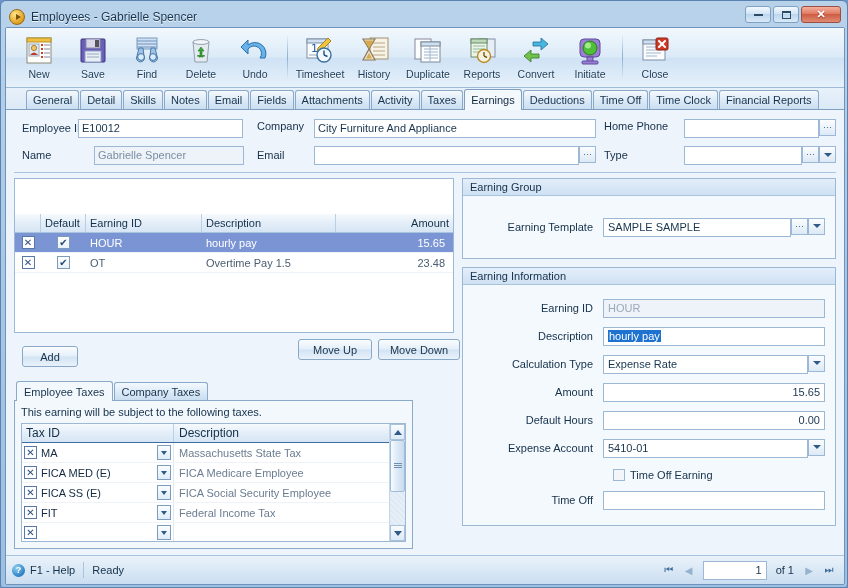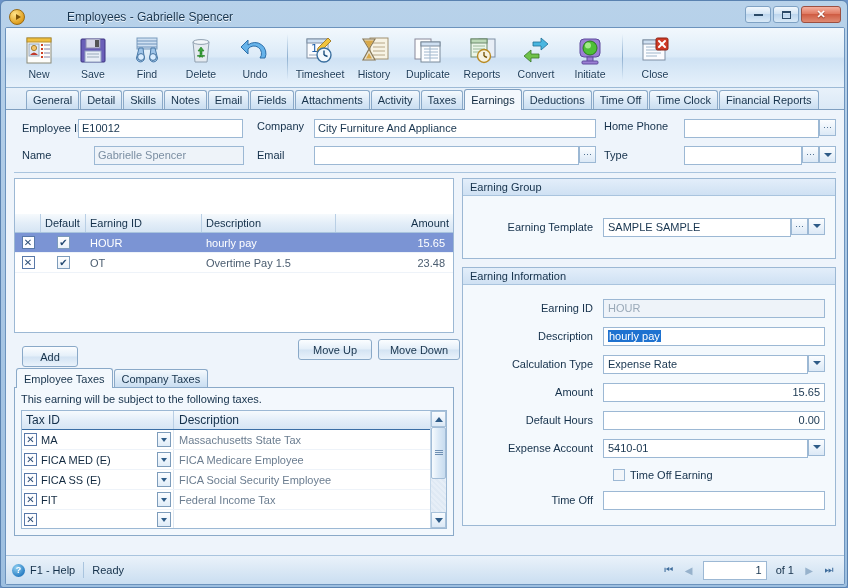--- a/index.html
+++ b/index.html
@@ -46,21 +46,20 @@
     border-left: 5px solid #7a5208;
     border-top: 3.5px solid transparent;
     border-bottom: 3.5px solid transparent;
     margin-left: 2px;
   }
   #title-text {
     font-size: 12px;
     color: #18354f;
     text-shadow: 0 1px 0 rgba(255,255,255,0.8);
     white-space: nowrap;
-    margin-left: 36px;
   }
   #winbtns {
     position: absolute; right: 2px; top: 1px;
     display: flex; gap: 2px;
   }
   .winbtn {
     width: 26px; height: 17px;
     border: 1px solid #7fa2c4;
     border-radius: 3px;
     background: linear-gradient(to bottom, #f2f8fd 0%, #d3e4f4 45%, #bdd6ee 50%, #d9e9f7 100%);
@@ -747,21 +746,21 @@
               <div class="gc r" style="flex:1 1 auto; padding-right:8px;">23.48</div>
             </div>
           </div>
 
           <div style="position:absolute; left:0; top:161px; width:440px; height:24px;">
             <div class="btn" style="position:absolute; left:8px; top:7px; width:56px;">Add</div>
             <div class="btn" style="position:absolute; left:284px; top:0; width:74px;">Move Up</div>
             <div class="btn" style="position:absolute; left:364px; top:0; width:82px;">Move Down</div>
           </div>
 
-          <div style="position:absolute; left:0; top:189px; width:440px;">
+          <div style="position:absolute; left:0; top:202px; width:399px;">
             <div class="inner-tabstrip">
               <div class="inner-tab active">Employee Taxes</div>
               <div class="inner-tab">Company Taxes</div>
             </div>
             <div class="inner-panel">
               <div class="inner-note">This earning will be subject to the following taxes.</div>
 
               <div id="taxgrid">
                 <div id="taxgrid-body">
                   <div class="taxhdr">

